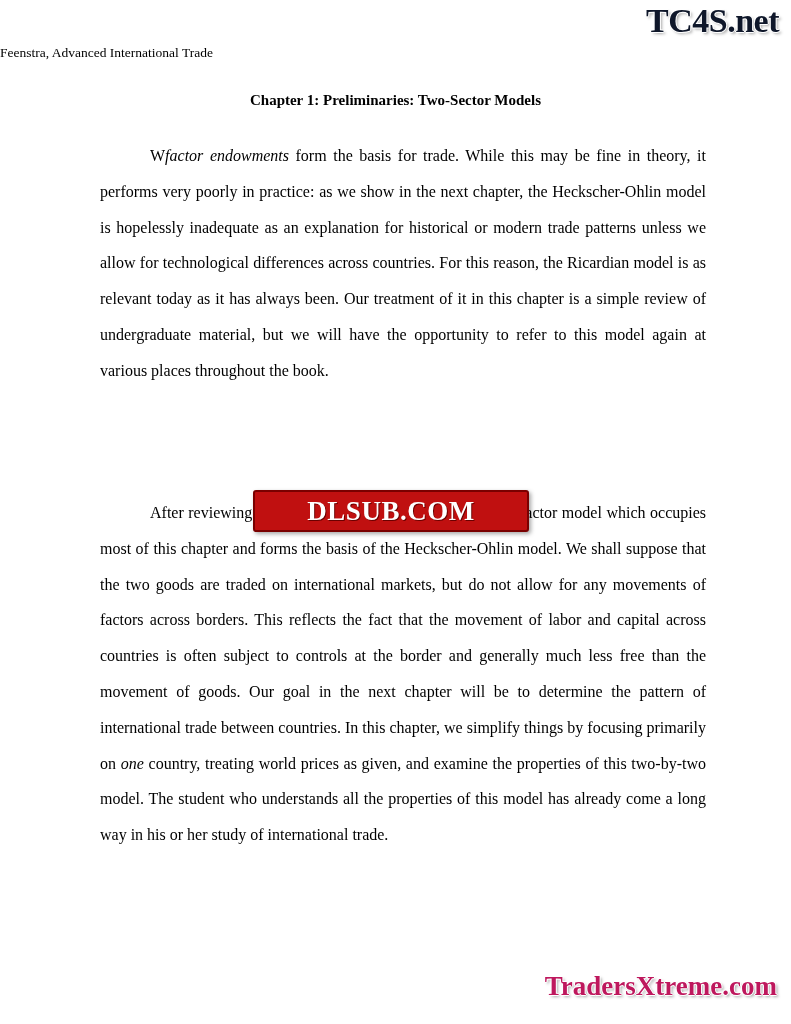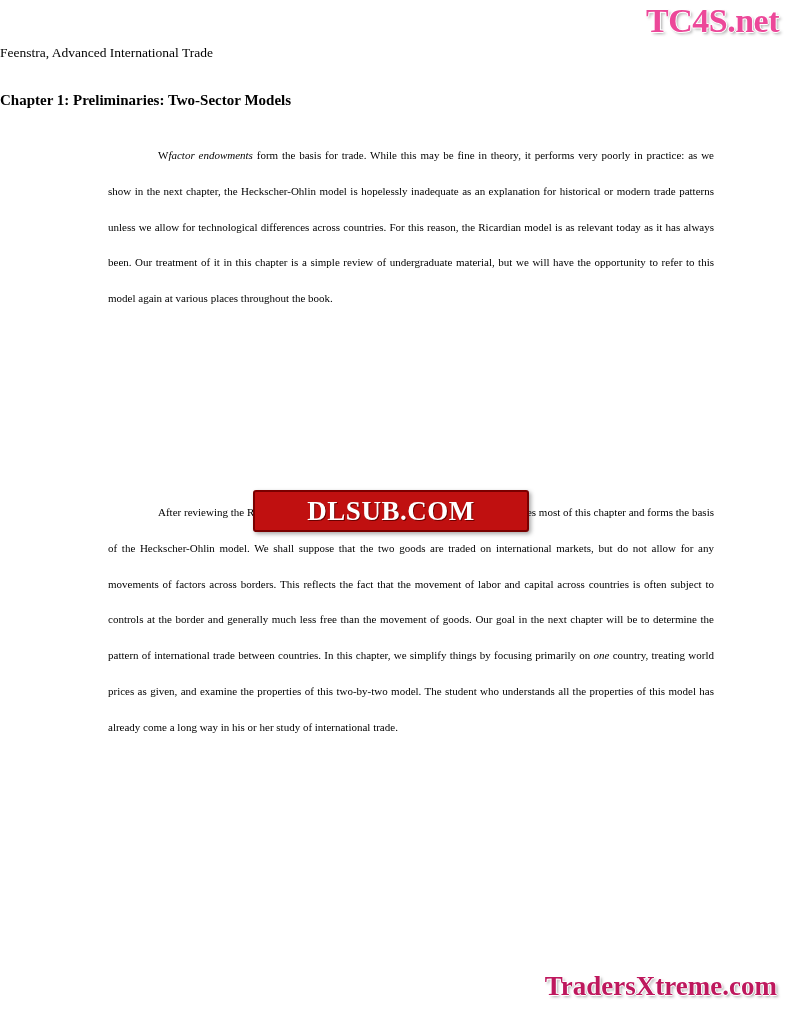--- a/index.html
+++ b/index.html
@@ -25,21 +25,21 @@
 
   
   .wm-topright {
     position: absolute;
     top: 2px;
     right: 12px;
     font-family: "Liberation Serif", serif;
     font-weight: bold;
     font-size: 34px;
     letter-spacing: -0.5px;
-    color: #ec4899;
+    color: #0f172a;
     text-shadow:
        1px 0 0 #ffffff,
       -1px 0 0 #ffffff,
        0 1px 0 #ffffff,
        0 -1px 0 #ffffff,
        2px 2px 3px rgba(0,0,0,0.35);
     white-space: nowrap;
   }
   .wm-bottomright {
     position: absolute;
@@ -89,31 +89,31 @@
     left: 0;
     width: 791px;
     font-size: 13.5px;
     font-family: "Liberation Serif", serif;
   }
   .chapter-title {
     position: absolute;
     top: 92px;
     left: 0;
     width: 791px;
-    text-align: left;
+    text-align: center;
     font-size: 15px;
     font-weight: bold;
     font-family: "Liberation Serif", serif;
   }
 
   .body-block {
     position: absolute;
-    left: 108px;
+    left: 100px;
     width: 606px;
-    font-size: 11px;
+    font-size: 16px;
     line-height: 35.8px;
     text-align: justify;
     font-family: "Liberation Serif", serif;
   }
   #para-1 { top: 138px; }
   #para-2 { top: 495px; }
 
   .body-block p {
     margin: 0;
     text-indent: 50px;

